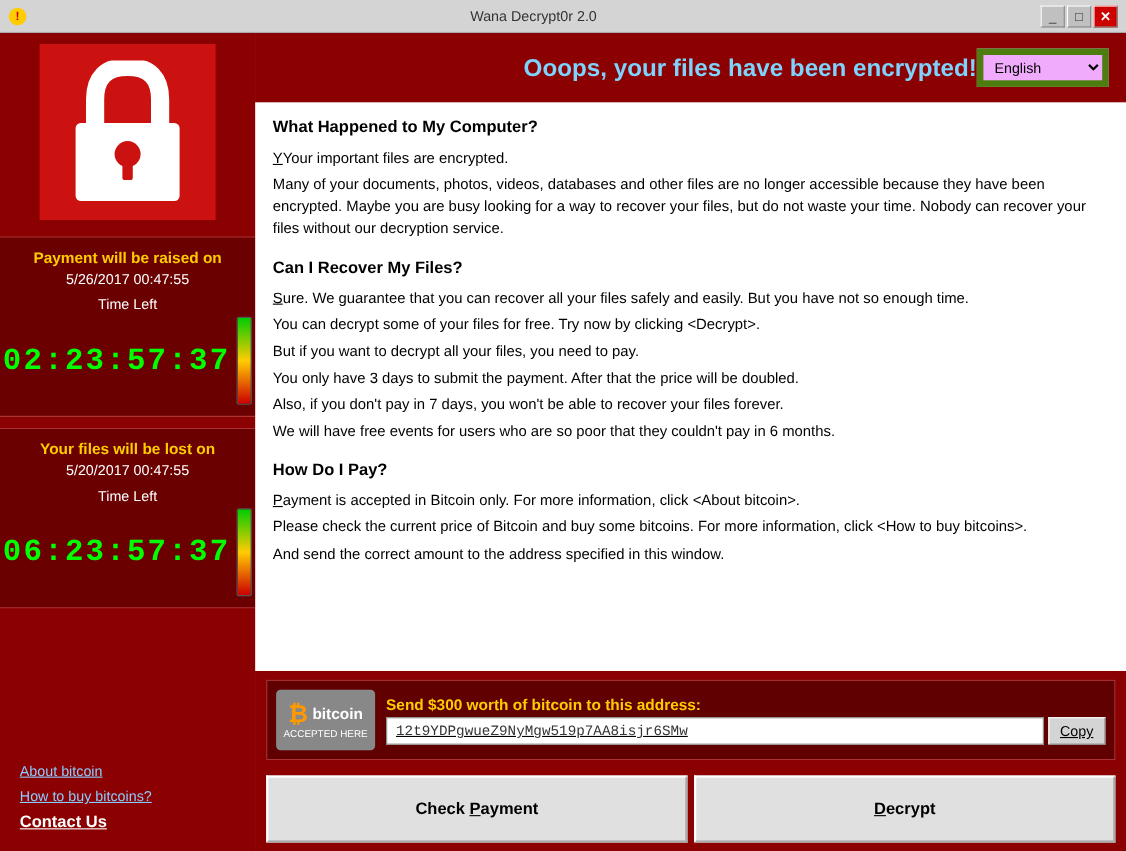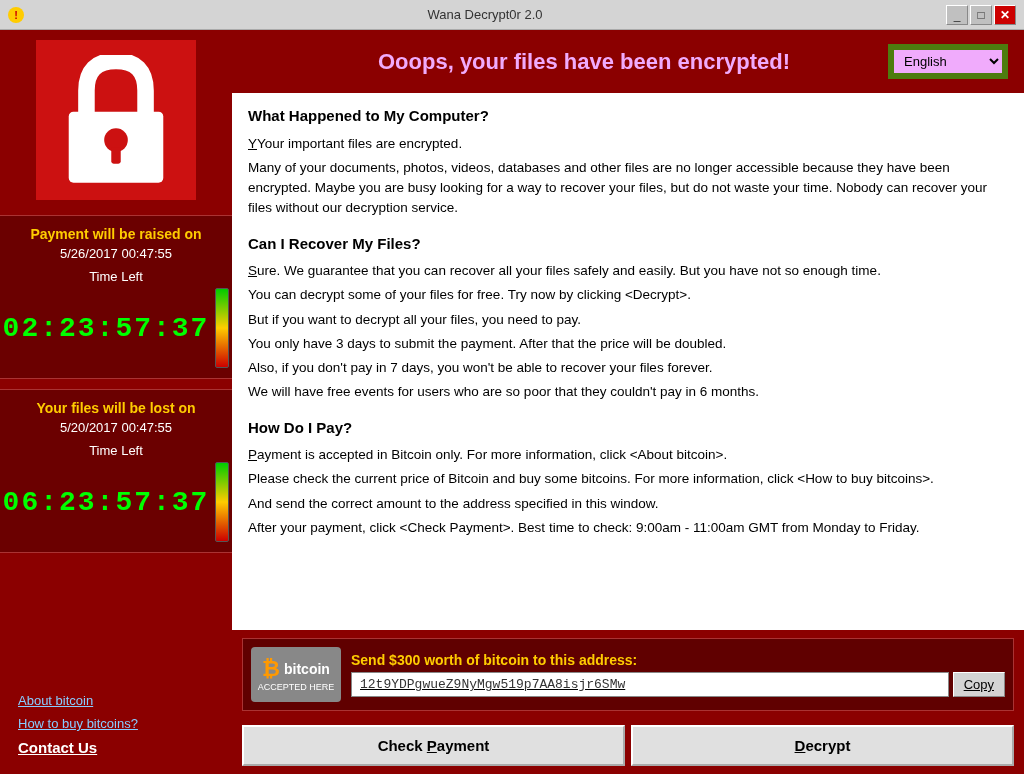--- a/index.html
+++ b/index.html
@@ -192,25 +192,25 @@
 
     .header-bar {
       background: #8b0000;
       padding: 14px 16px;
       display: flex;
       align-items: center;
       justify-content: space-between;
     }
 
     .header-title {
-      color: #f0abfc;
+      color: #7dd3fc;
       font-size: 22px;
       font-weight: bold;
       flex: 1;
-      text-align: left;
+      text-align: right;
     }
 
     .lang-select {
       background: #f0abfc;
       border: 6px solid #4d7c0f;
       padding: 3px 6px;
       font-size: 13px;
       width: 120px;
       cursor: pointer;
     }
@@ -338,21 +338,21 @@
       padding: 6px 10px 8px 10px;
       background: #8b0000;
     }
 
     .action-btn {
       flex: 1;
       background: #e0e0e0;
       border: 2px solid #aaa;
       border-top-color: #fff;
       border-left-color: #fff;
-      padding: 10px;
+      padding: 20px;
       font-size: 15px;
       font-weight: bold;
       cursor: pointer;
       text-align: center;
     }
 
     
     .content-area::-webkit-scrollbar {
       width: 16px;
     }
@@ -450,21 +450,20 @@
         <p>You can decrypt some of your files for free. Try now by clicking &lt;Decrypt&gt;.</p>
         <p>But if you want to decrypt all your files, you need to pay.</p>
         <p>You only have 3 days to submit the payment. After that the price will be doubled.</p>
         <p>Also, if you don't pay in 7 days, you won't be able to recover your files forever.</p>
         <p>We will have free events for users who are so poor that they couldn't pay in 6 months.</p>
 
         <h2>How Do I Pay?</h2>
         <p><span style="text-decoration:underline;">P</span><span>ayment is accepted in Bitcoin only. For more information, click &lt;About bitcoin&gt;.</span></p>
         <p>Please check the current price of Bitcoin and buy some bitcoins. For more information, click &lt;How to buy bitcoins&gt;.</p>
         <p>And send the correct amount to the address specified in this window.</p>
-        <p>After your payment, click &lt;Check Payment&gt;. Best time to check: 9:00am - 11:00am GMT from Monday to Friday.</p>
       </div>
 
       <div class="payment-area">
         <div class="payment-box">
 
           <div class="bitcoin-logo">
             <div class="bitcoin-logo-inner">
               <div style="display:flex; align-items:center; gap:4px;">
                 <span class="bitcoin-symbol">₿</span>
                 <span style="font-size:14px; font-weight:bold; color:white;">bitcoin</span>

